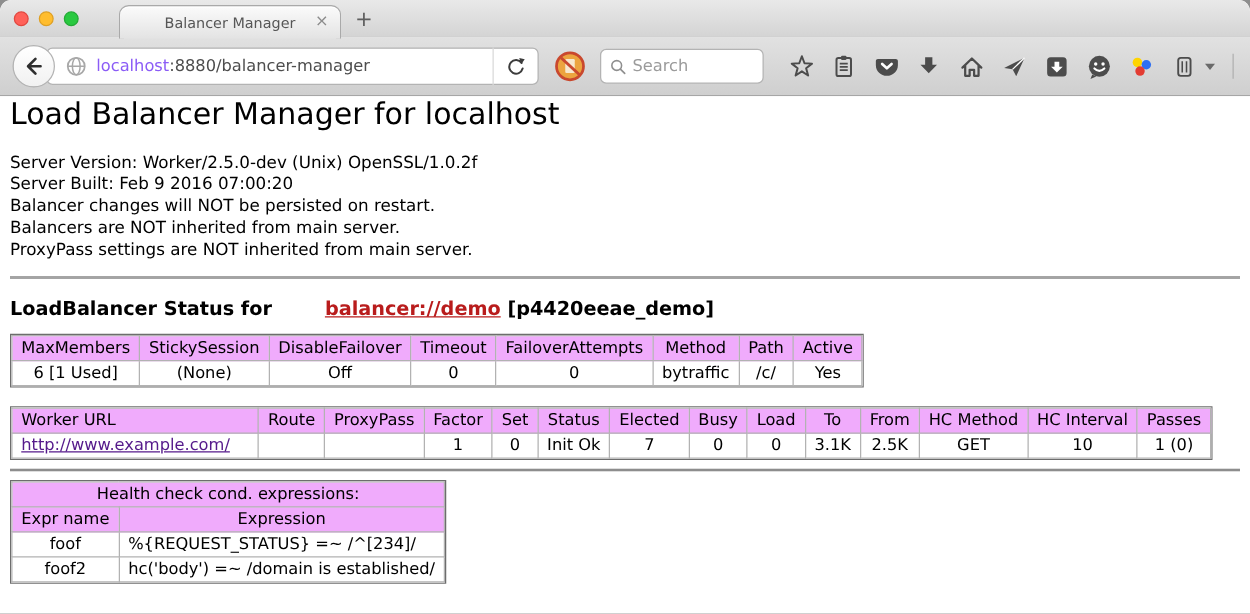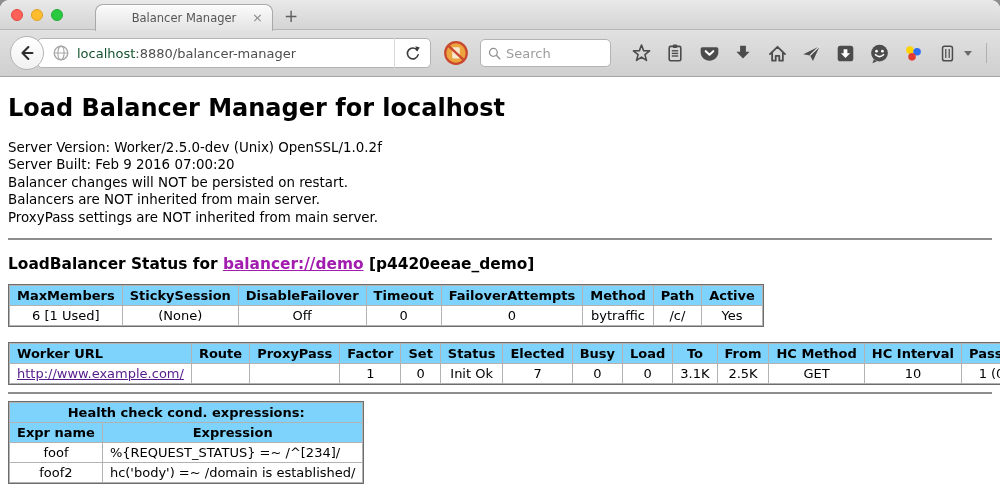--- a/index.html
+++ b/index.html
@@ -17,43 +17,43 @@
   .tab-title { font-size:11.5px; color:#565656; }
   .tab-close { position:absolute; right:9px; top:6px; font-size:13px; color:#8b8b8b; line-height:14px; cursor:default; }
   .new-tab { position:absolute; left:284px; top:6px; font-size:17px; color:#5f5f5f; line-height:20px; }
 
   
   .navbar { height:47px; background:linear-gradient(#e1e1e1,#cfcfcf); border-bottom:1px solid #a6a6a6; display:flex; align-items:center; padding:0 8px 0 10px; overflow:hidden; }
   .back-btn { width:34px; height:34px; border-radius:50%; background:linear-gradient(#ffffff,#f1f1f1); border:1px solid #b3b3b3; display:flex; align-items:center; justify-content:center; z-index:2; flex:0 0 auto; }
   .urlbar { margin-left:-7px; width:394px; height:30px; background:#fff; border:1px solid #b3b3b3; border-radius:5px; display:flex; align-items:center; padding-left:14px; flex:0 0 auto; }
   .urlbar .globe { margin-right:7px; display:flex; }
   .url-text { font-size:13px; white-space:nowrap; overflow:hidden; }
-  .url-domain { color:#14532d; }
+  .url-domain { color:#8b5cf6; }
   .url-path { color:#4e4e4e; }
   .reload { margin-left:auto; border-left:1px solid #d9d9d9; height:30px; display:flex; align-items:center; padding:0 9px; }
   .blocked { margin-left:12px; flex:0 0 auto; display:flex; }
   .searchbar { margin-left:11px; width:131px; height:28px; background:#fff; border:1px solid #b3b3b3; border-radius:5px; display:flex; align-items:center; padding:0 6px; flex:0 0 auto; }
   .searchbar input { border:none; outline:none; width:90px; font-size:13px; color:#444; background:transparent; font-family:inherit; }
   .searchbar input::placeholder { color:#9b9b9b; opacity:1; }
   .iconrow { display:flex; align-items:center; margin-left:19px; gap:12px; flex:0 0 auto; }
   .ibtn { display:flex; align-items:center; justify-content:center; width:22px; height:24px; }
   .caret { width:0; height:0; border-left:4px solid transparent; border-right:4px solid transparent; border-top:5px solid #6a6a6a; margin-left:-6px; }
   .vsep { width:1px; height:20px; background:#b0b0b0; margin:0 2px; }
 
   
   .content { background:#fff; height:413px; padding:0 0 0 8px; overflow:hidden; color:#000; }
-  h1.page-title { font-size:24px; font-weight:bold; padding-top:17px; margin-bottom:17px; letter-spacing:0; }
+  h1.page-title { font-size:24px; font-weight:normal; margin-bottom:17px; letter-spacing:0; }
   .server-info div { font-size:13.4px; line-height:17.4px; }
   hr.rule { border:none; height:1px; background:#e9e9e9; border-top:1.5px solid #8d8d8d; border-bottom:1.5px solid #8d8d8d; margin:12px 8px 0 0; }
   h3.status-heading { font-size:15.4px; font-weight:bold; margin:15px 0 11px; }
-  h3.status-heading a { color:#a21caf; }
+  h3.status-heading a { color:#b91c1c;margin-left:37px; }
   .tbl-wrap { display:inline-block; border:1px solid #6d6d6d; vertical-align:top; }
   table { border-collapse:collapse; font-size:13px; background:#fff; }
   th, td { border:1px solid #b2b2b2; padding:1px 7px; height:20px; text-align:center; white-space:nowrap; }
-  th { background:#7dd3fc; font-weight:bold; }
+  th { background:#f0abfc; font-weight:normal; }
   td a { color:#551a8b; }
   .t-balancer { width:613px; margin-bottom:0; }
   .gap { height:15px; }
   .t-worker { width:960px; }
   .t-worker .c-url { width:212px; text-align:left; }
   .t-worker th.c-url { }
   .t-health { width:308px; }
   .t-health td.c-expr { text-align:left; }
   .mb6 { margin-top:4px; }
 </style>

